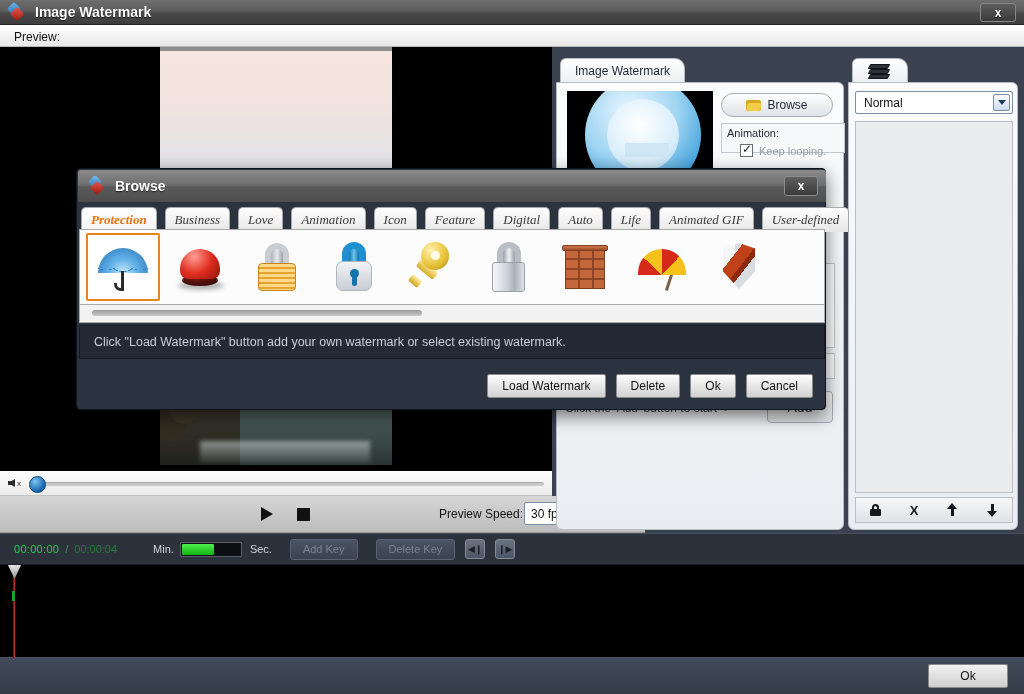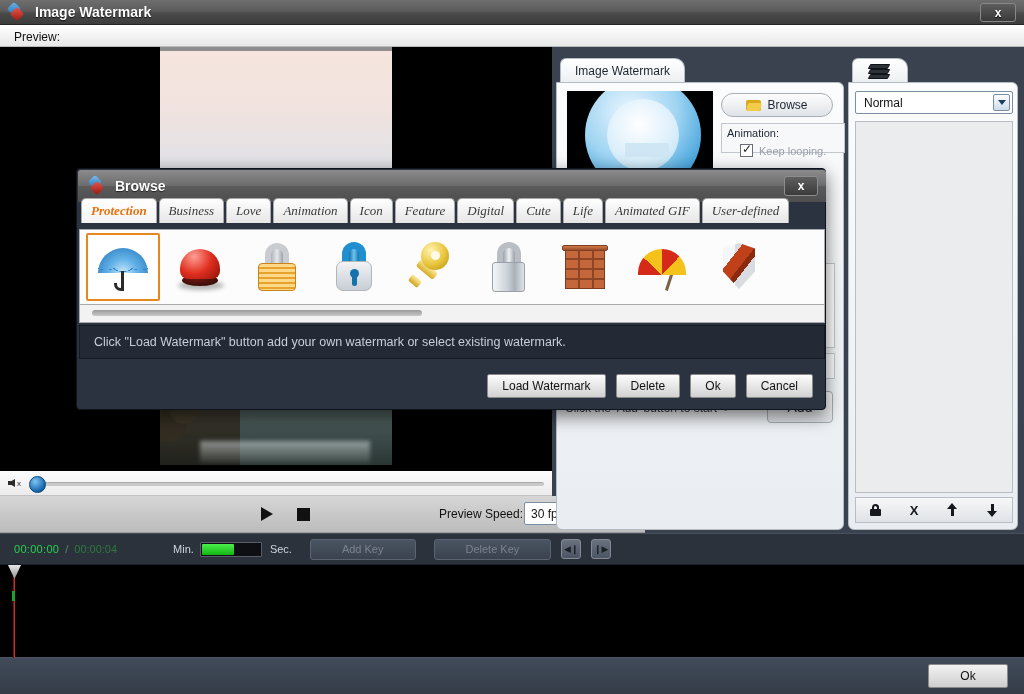--- a/index.html
+++ b/index.html
@@ -127,30 +127,30 @@
 
   
   .keybar {
     position:absolute; left:0; top:533px; width:1024px; height:32px;
     background:#2c323c; border-top:1px solid #474f5c; border-bottom:1px solid #1a1f26;
     display:flex; align-items:center;
   }
   .tcode { margin-left:14px; color:#22d24a; font-size:11px; letter-spacing:.3px;}
   .tsep { color:#4d8f5d; margin:0 6px; font-size:11px;}
   .tcode2 { color:#2a7a3c; font-size:11px;}
-  .minlbl{ margin-left:56px; color:#cfd4db; font-size:11px;}
+  .minlbl{ margin-left:36px; color:#cfd4db; font-size:11px;}
   .minslider{
     margin-left:6px; width:62px; height:15px; background:#0d0f13; border:1px solid #565e6b;
     position:relative; border-radius:1px;
   }
   .minslider .fill{ position:absolute; left:1px; top:1px; width:32px; height:11px;
     background:linear-gradient(to bottom,#4cf04c,#12b512); border-radius:1px;}
   .seclbl{ margin-left:8px; color:#cfd4db; font-size:11px;}
   .kbtn{
-    margin-left:18px; height:21px; padding:0 31px; border-radius:3px;
+    margin-left:18px; height:21px; padding:0 12px; border-radius:3px;
     background:linear-gradient(to bottom,#4b5462,#3a424e);
     border:1px solid #5b6472; color:#7c838f; font-size:11px;
     display:flex;align-items:center;
   }
   .navbtn{
     margin-left:10px; width:20px;height:20px; border-radius:3px;
     background:linear-gradient(to bottom,#6a727e,#4c5563); border:1px solid #848b97;
     display:flex;align-items:center;justify-content:center; color:#1b1f26; font-size:9px;
   }
   .hint{ margin-left:58px; color:#2ee04e; font-size:11px;}
@@ -334,22 +334,22 @@
      background:linear-gradient(135deg,#e8564a,#941a10);transform:rotate(45deg);border-radius:2px;}
   .m-title .tx{ margin-left:9px; color:#fff; font-size:14px; font-weight:bold; text-shadow:0 1px 1px #222;}
   .m-close{
     position:absolute; right:8px; top:6px; width:34px; height:20px;
     background:linear-gradient(to bottom,#5f5f5f,#3b3b3b);
     border:1px solid #8d8d8d; border-radius:3px;
     color:#fff; font-size:12px; font-weight:bold;
     display:flex;align-items:center;justify-content:center;
   }
   .m-tabs{
-    position:absolute; left:2px; top:26px; width:746px; height:28px;
-    display:flex; align-items:flex-end; gap:2px; padding-left:2px;
+    position:absolute; left:2px; top:35px; width:746px; height:28px;
+    display:flex; align-items:flex-end; gap:8px; padding-left:2px;
   }
   .mtab{
     height:25px; padding:0 9px;
     background:linear-gradient(to bottom,#fefefe,#e6e6e6);
     border:1px solid #a9a9a9; border-bottom:none; border-radius:5px 5px 0 0;
     display:flex;align-items:center;
     font-family:"Liberation Serif", serif; font-style:italic; font-size:13px; color:#3a3a3a;
     white-space:nowrap;
   }
   .mtab.active{ color:#e8720d; font-weight:bold;
@@ -655,21 +655,21 @@
     </div>
 
     <div class="m-tabs">
       <div class="mtab active">Protection</div>
       <div class="mtab">Business</div>
       <div class="mtab">Love</div>
       <div class="mtab">Animation</div>
       <div class="mtab">Icon</div>
       <div class="mtab">Feature</div>
       <div class="mtab">Digital</div>
-      <div class="mtab">Cute</div>
+      <div class="mtab">Auto</div>
       <div class="mtab">Life</div>
       <div class="mtab">Animated GIF</div>
       <div class="mtab">User-defined</div>
     </div>
 
     <div class="m-gallery">
       <div class="gcell sel">
         <div class="ic ic-umbrella">
           <div class="dome"></div>
             <div class="pole"></div>

